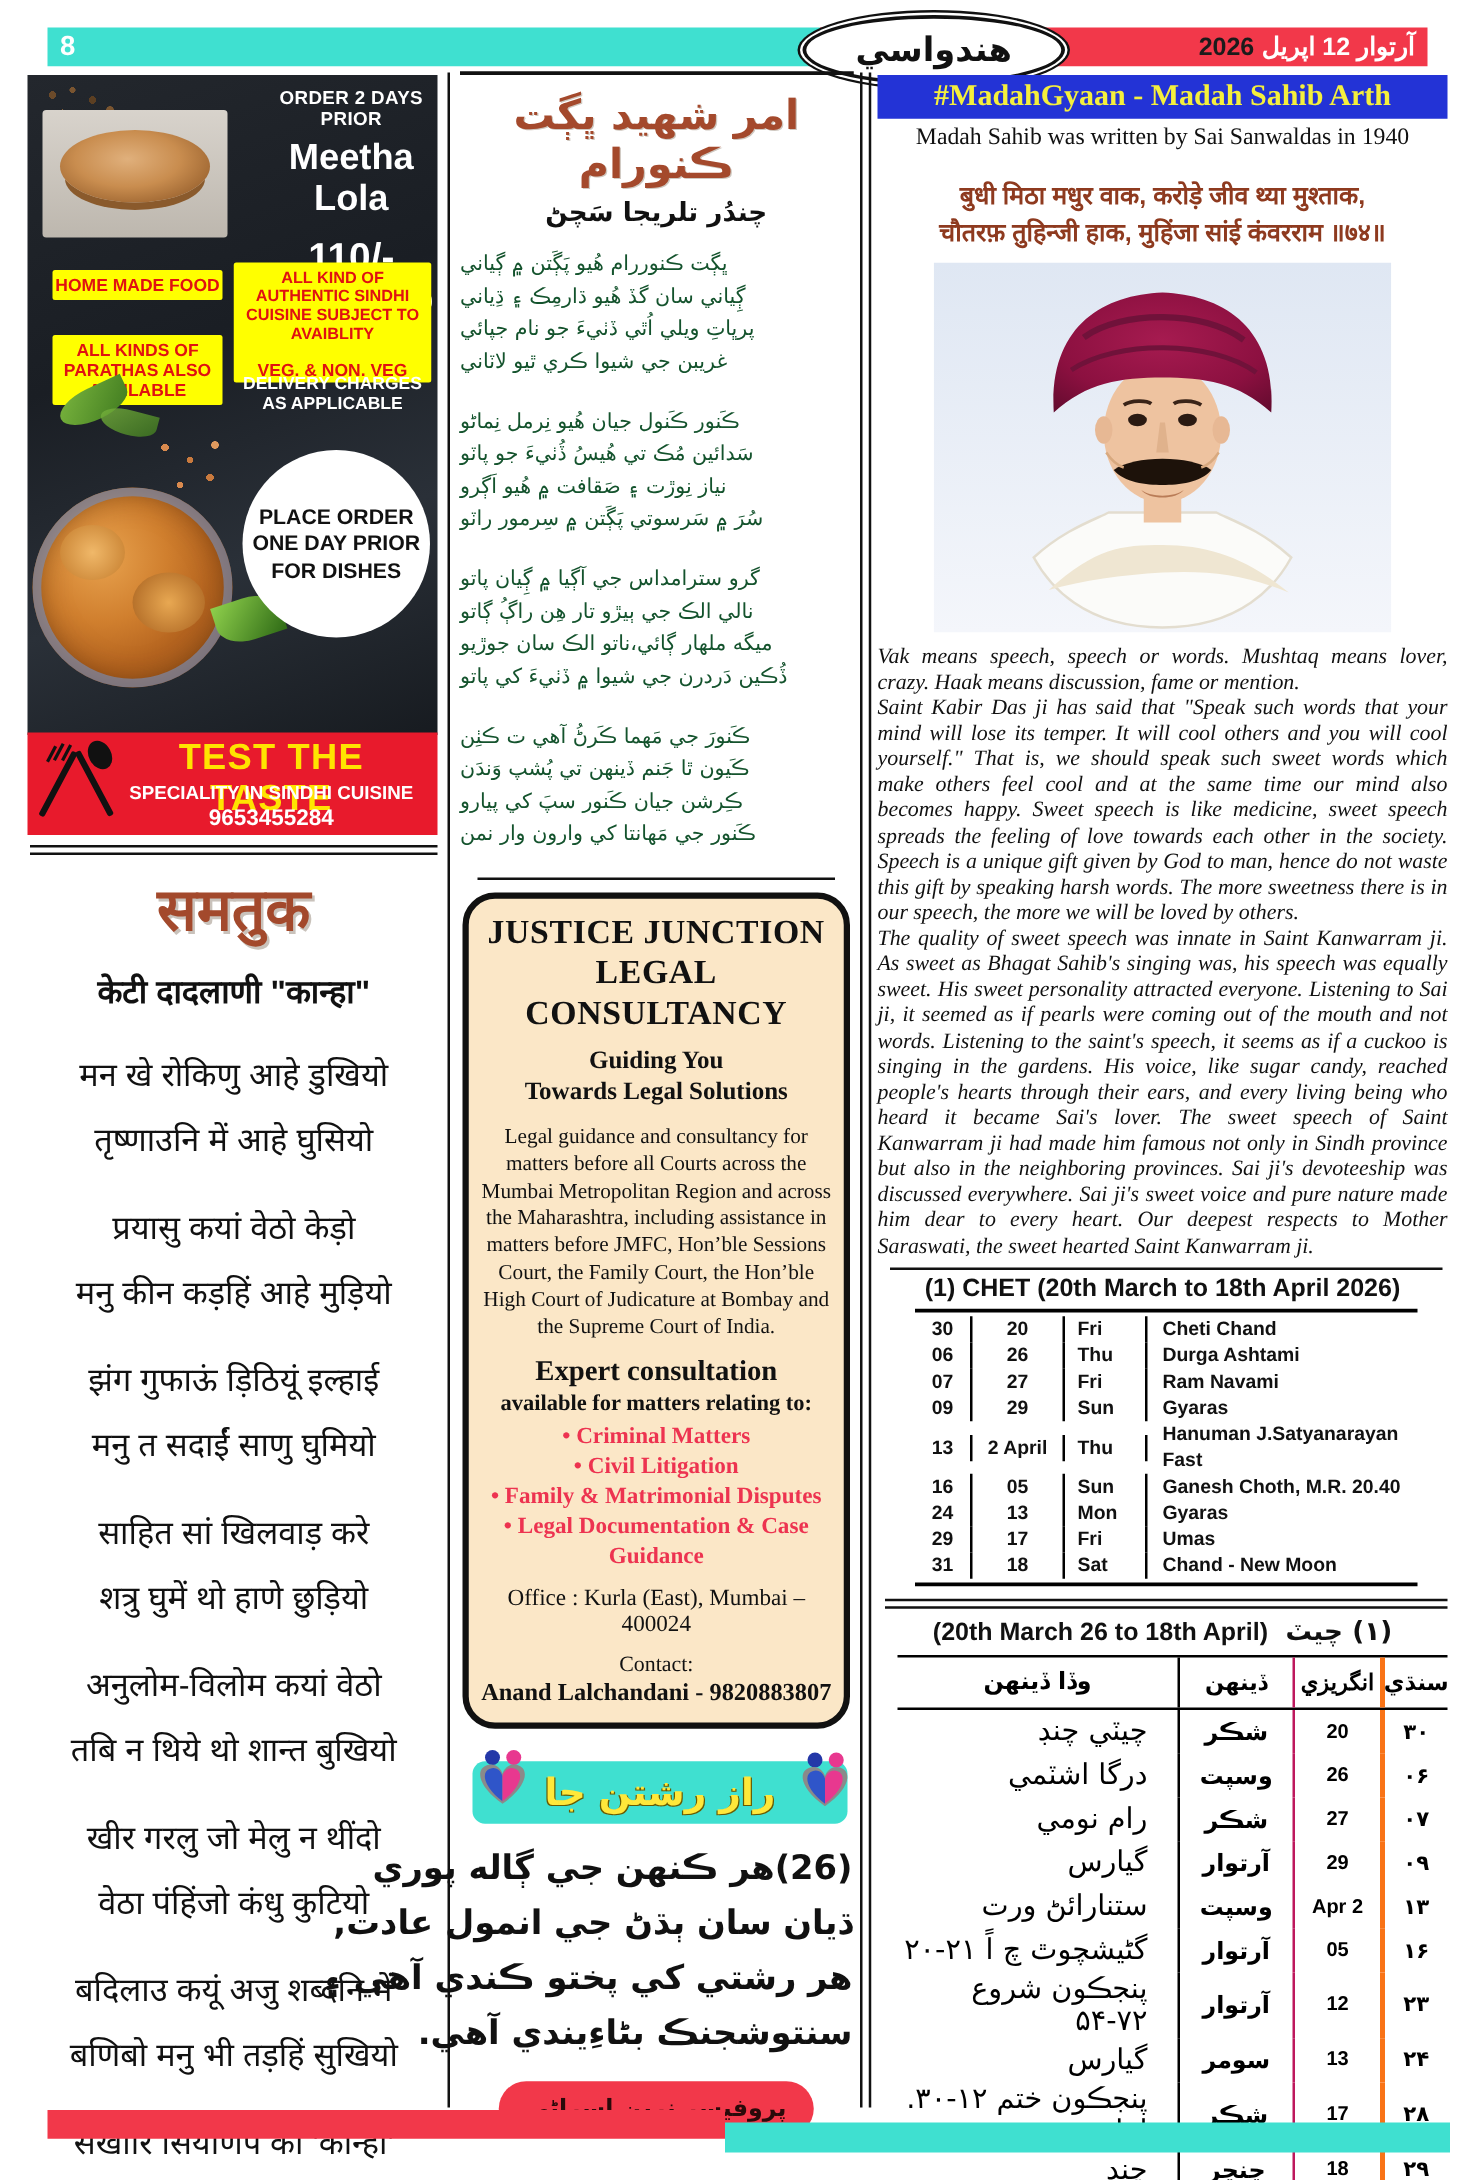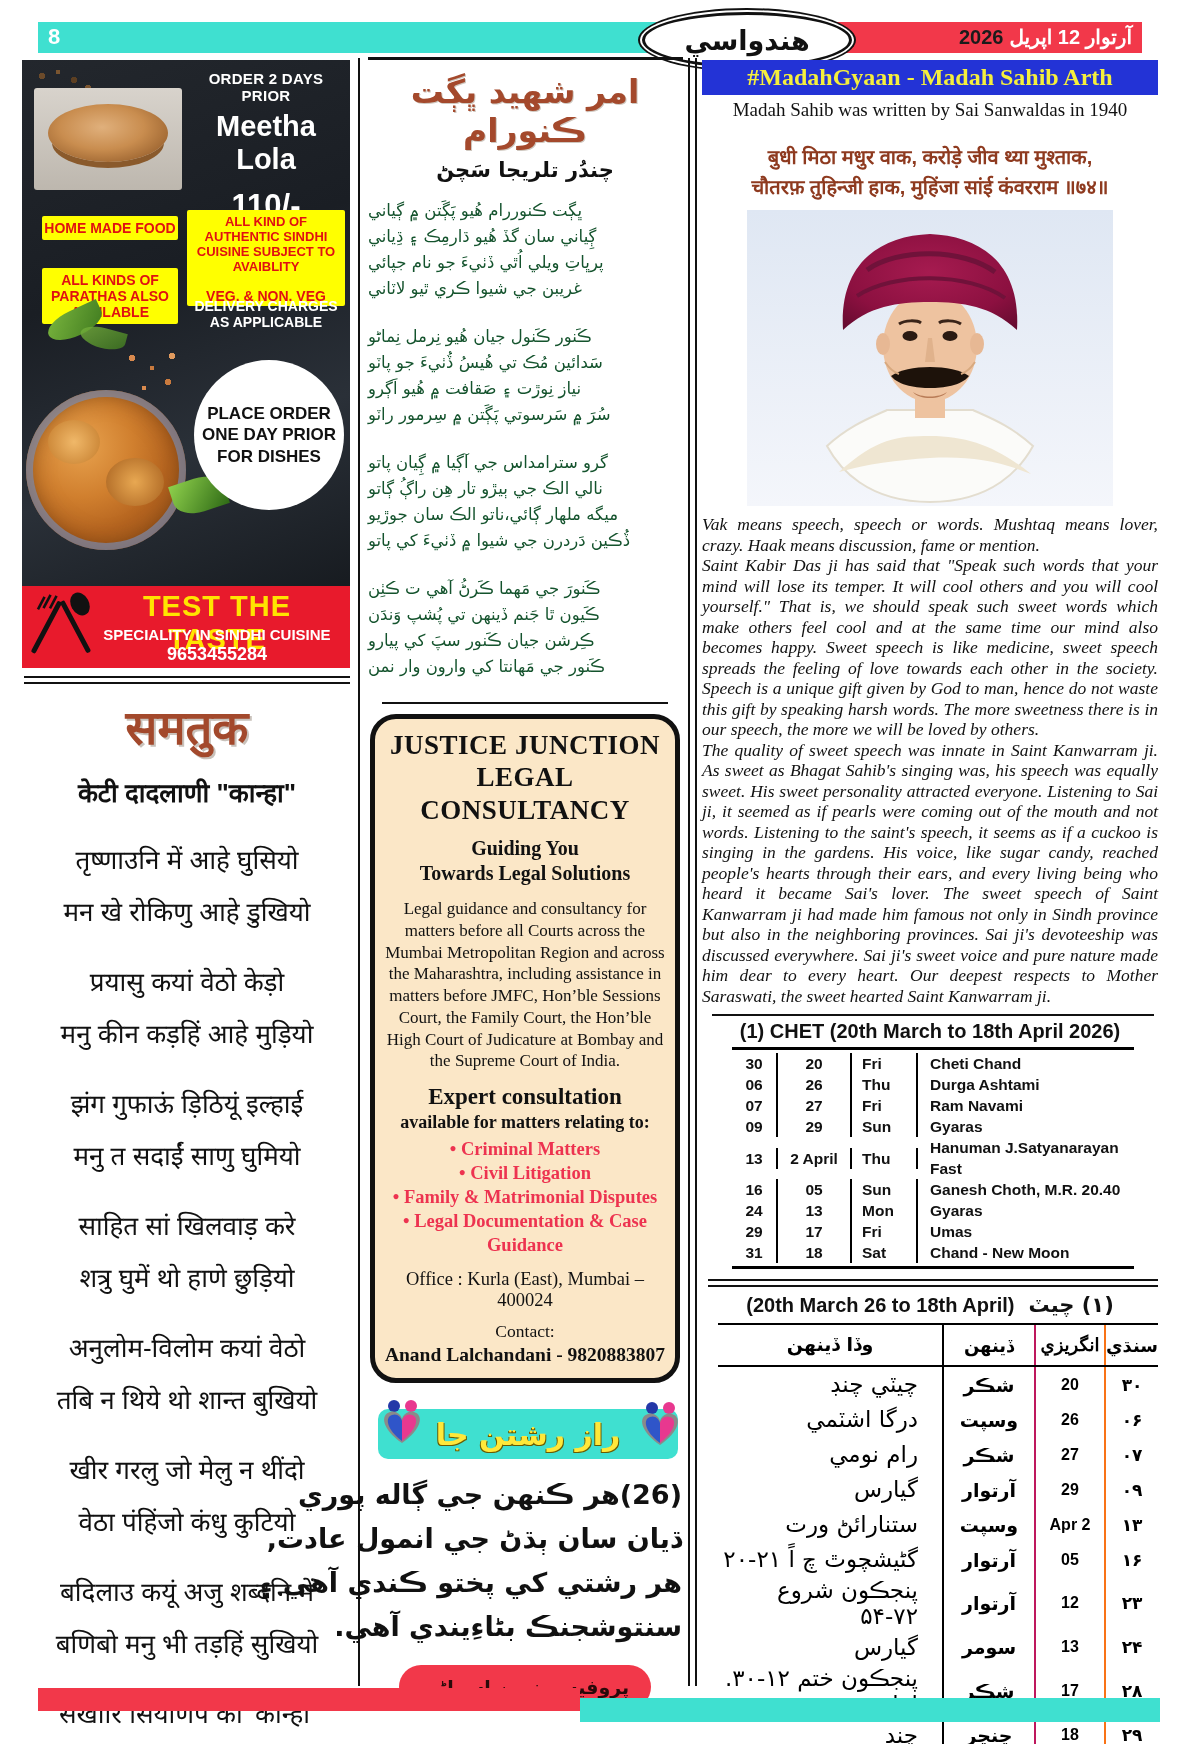--- a/index.html
+++ b/index.html
@@ -31,21 +31,21 @@
   .food-ad{position:relative;width:328px;height:528px;background:linear-gradient(160deg,#23272d 0%,#1a1e24 40%,#2a3038 70%,#171b20 100%);overflow:hidden;}
   .spice-dots{position:absolute;left:8px;top:4px;width:90px;height:50px;background:
      radial-gradient(circle 5px at 12px 12px,#6b4a2a 60%,transparent 62%),
      radial-gradient(circle 4px at 28px 8px,#7a5530 60%,transparent 62%),
      radial-gradient(circle 5px at 44px 16px,#5c3f22 60%,transparent 62%),
      radial-gradient(circle 4px at 20px 26px,#84613a 60%,transparent 62%),
      radial-gradient(circle 4px at 38px 30px,#6b4a2a 60%,transparent 62%),
      radial-gradient(circle 5px at 58px 24px,#7a5530 60%,transparent 62%);}
   .food-photo{position:absolute;left:12px;top:28px;width:148px;height:102px;background:linear-gradient(180deg,#d8d3cc,#bdb7ae);border-radius:3px;}
   .pancake{position:absolute;left:14px;top:16px;width:120px;height:58px;border-radius:50%;background:radial-gradient(ellipse at 45% 40%,#e0b07c 0%,#c98d4f 45%,#9c6430 80%,#7c4c22 100%);box-shadow:0 10px 0 -4px #8a5a2c;}
-  .ad-right{position:absolute;left:165px;top:10px;width:158px;text-align:center;color:#fff;}
+  .ad-right{position:absolute;left:180px;top:10px;width:158px;text-align:center;color:#fff;}
   .order-note{font-size:15px;font-weight:bold;letter-spacing:.3px;}
   .ad-title{font-size:29px;font-weight:bold;margin-top:6px;}
   .ad-price{font-size:31px;font-weight:bold;margin-top:12px;}
   .ad-min{font-size:14px;font-weight:bold;margin-top:8px;}
   .ybox{position:absolute;background:#ffff00;color:#e01111;font-weight:bold;text-align:center;border-radius:2px;}
   .ybox-home{left:20px;top:156px;width:132px;font-size:14px;padding:4px 2px;}
   .ybox-auth{left:165px;top:150px;width:154px;font-size:13px;padding:4px 2px 2px;}
   .ybox-veg{margin-top:14px;font-size:14px;}
   .ybox-paratha{left:20px;top:208px;width:132px;font-size:14px;padding:4px 2px;}
   .delivery-note{position:absolute;left:165px;top:238px;width:158px;color:#fff;font-weight:bold;font-size:14px;text-align:center;}
@@ -135,21 +135,21 @@
   .cc3{padding-left:10px;border-right:2px solid #000;}
   .cc4{padding-left:12px;}
   .sd-rule{margin:10px 0 0 6px;}
   .sd-title{margin-top:6px;display:flex;justify-content:center;gap:14px;align-items:baseline;}
   .sd-title .en{font-size:20px;font-weight:bold;color:#111;}
   .sd-title .sd{direction:rtl;font-family:"DejaVu Sans",sans-serif;font-size:21px;font-weight:bold;color:#111;}
   .sd-table{margin:6px 0 0 16px;direction:rtl;border-top:2px solid #000;border-bottom:2px solid #000;font-family:"DejaVu Sans",sans-serif;}
   .sd-row{display:grid;grid-template-columns:54px 70px 92px 1fr;align-items:center;min-height:35px;}
   .sd-head{border-bottom:2px solid #000;min-height:40px;}
   .sd-row .h{font-size:19px;font-weight:bold;text-align:center;}
-  .s-sd{text-align:center;font-size:17px;font-weight:bold;border-left:2px solid #f97316;align-self:stretch;display:flex;align-items:center;justify-content:center;}
+  .s-sd{text-align:center;font-size:17px;font-weight:bold;border-left:4px solid #f97316;align-self:stretch;display:flex;align-items:center;justify-content:center;}
   .s-en{text-align:center;font-size:16px;font-weight:bold;font-family:"Liberation Sans",sans-serif;border-left:2px solid #be185d;align-self:stretch;display:flex;align-items:center;justify-content:center;}
   .s-day{text-align:center;font-size:19px;font-weight:bold;border-left:2px solid #000;align-self:stretch;display:flex;align-items:center;justify-content:center;}
   .s-ev{font-size:23px;font-weight:normal;padding-right:24px;white-space:pre-line;line-height:1.15;}
   .sd-head .s-sd,.sd-head .s-en,.sd-head .s-day{font-size:18px;}
   .sd-head .s-ev{text-align:center;padding-right:0;}
 
   
   .bar-red{position:absolute;left:38px;top:1688px;width:542px;height:23px;background:#f2384a;}
   .bar-teal{position:absolute;left:580px;top:1698px;width:580px;height:24px;background:#3fe0d0;}
 </style>
@@ -214,22 +214,22 @@
     <div class="taste-title">TEST THE TASTE</div>
     <div class="taste-sub">SPECIALITY IN SINDHI CUISINE</div>
     <div class="taste-phone">9653455284</div>
   </div>
 
   <div class="hr2 samtuk-rule"></div>
   <div class="samtuk-title">समतुक</div>
   <div class="samtuk-author">केटी दादलाणी "कान्हा"</div>
   <div class="left-poem" id="left-poem">
       <div class="couplet">
+        <div class="pline">मन खे रोकिणु आहे डुखियो</div>
         <div class="pline">तृष्णाउनि में आहे घुसियो</div>
-        <div class="pline">मन खे रोकिणु आहे डुखियो</div>
       </div>
       <div class="couplet">
         <div class="pline">प्रयासु कयां वेठो केड़ो</div>
         <div class="pline">मनु कीन कड़हिं आहे मुड़ियो</div>
       </div>
       <div class="couplet">
         <div class="pline">झंग गुफाऊं ड़िठियूं इल्हाई</div>
         <div class="pline">मनु त सदाईं साणु घुमियो</div>
       </div>
       <div class="couplet">

